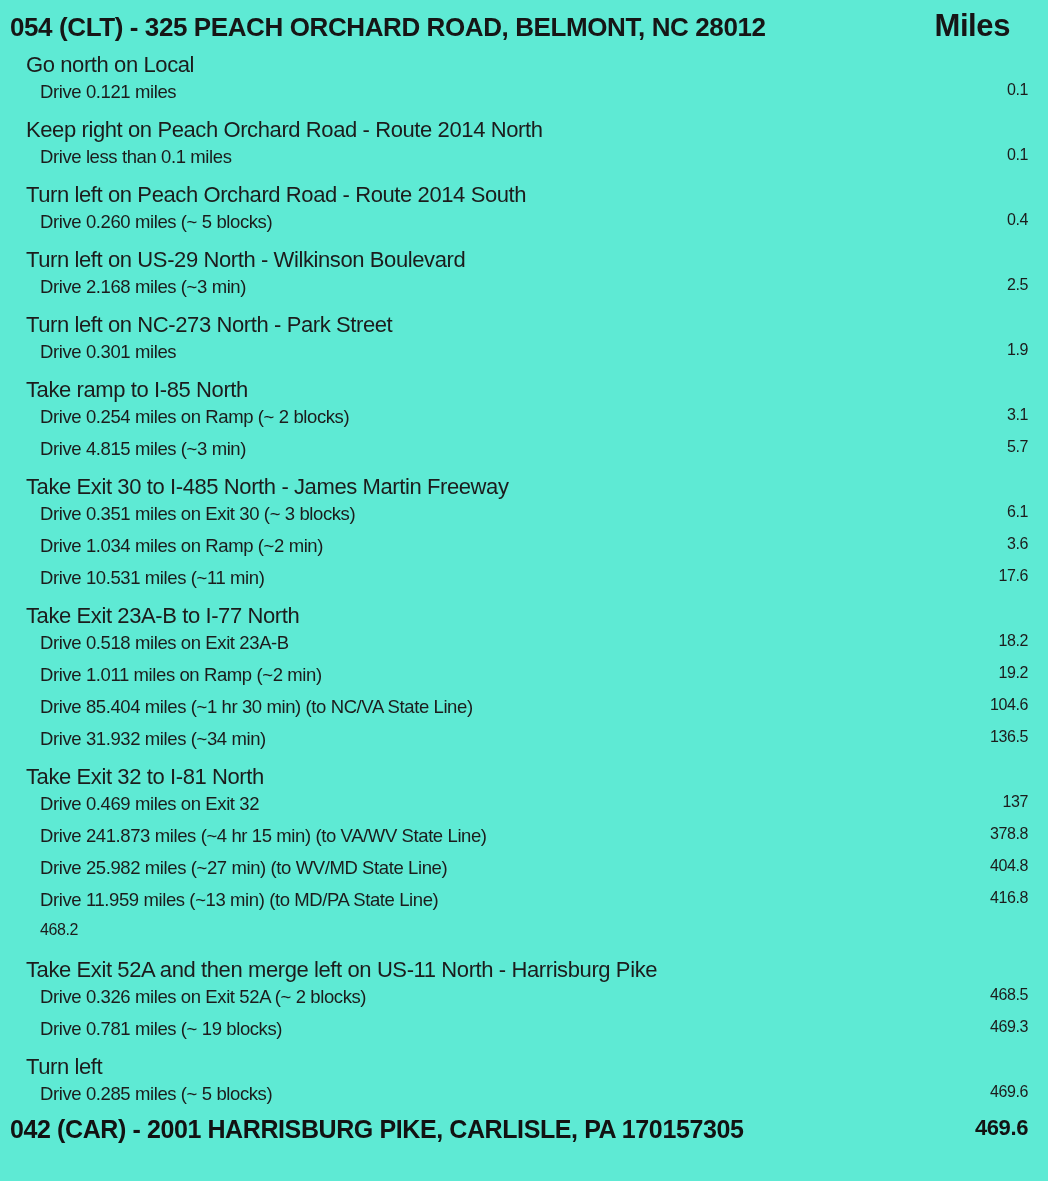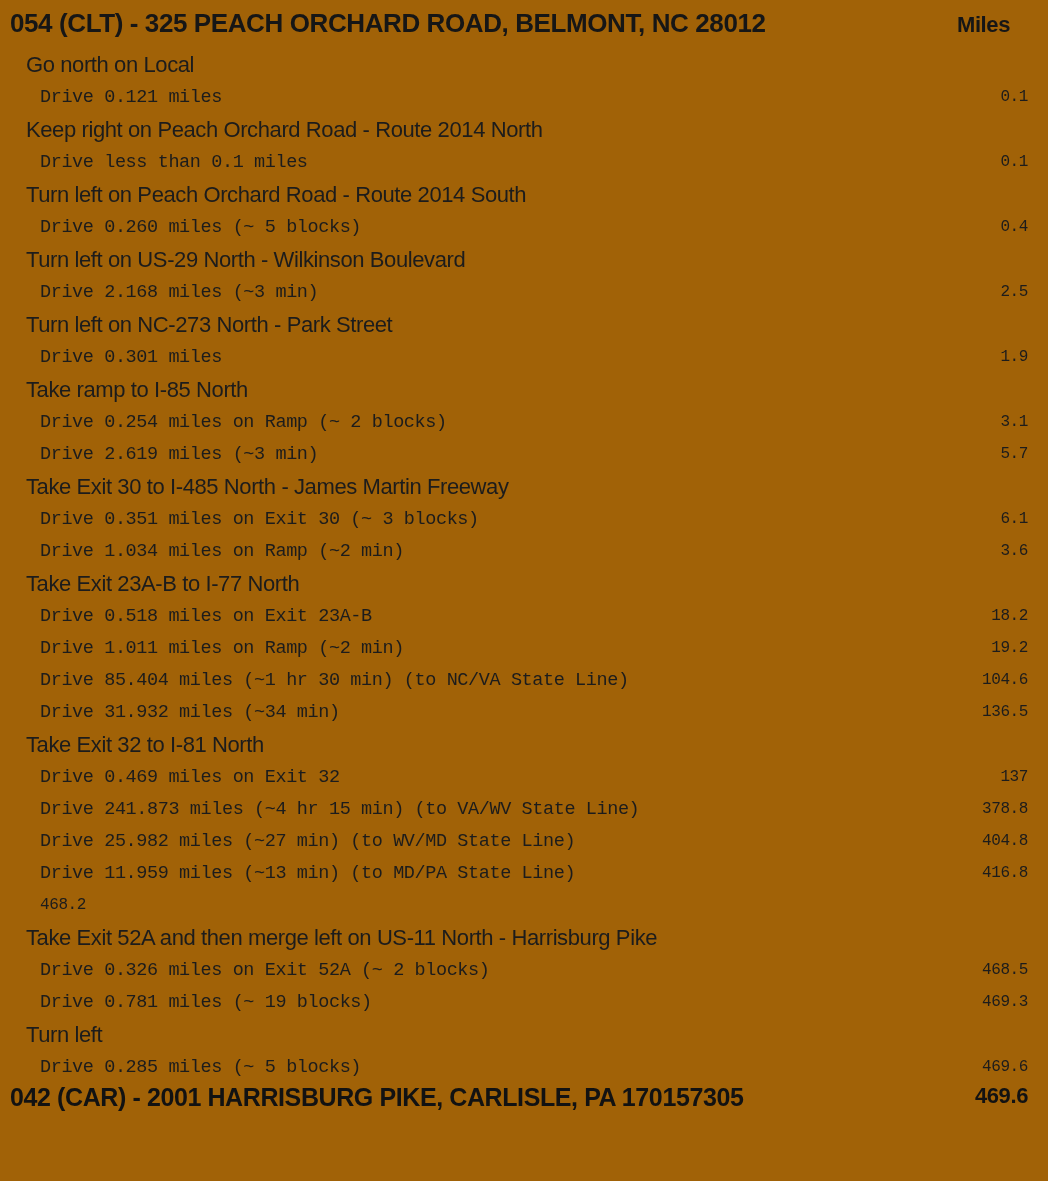--- a/index.html
+++ b/index.html
@@ -4,61 +4,59 @@
 <style>
   html, body {
     margin: 0;
     padding: 0;
     background: #ffffff;
   }
   .page {
     position: relative;
     width: 1048px;
     height: 1181px;
-    background: #a16207;
+    background: #5eead4;
     color: #1a1a1a;
     font-family: "Liberation Sans", sans-serif;
     box-sizing: border-box;
     padding: 8px 20px 0 10px;
     letter-spacing: -0.4px;
     overflow: hidden;
   }
   .header-row {
     display: flex;
     align-items: baseline;
     justify-content: space-between;
     height: 40px;
     font-size: 26px;
     font-weight: bold;
     color: #161616;
   }
   .header-row .miles-label {
     padding-right: 18px;
-    font-size: 22px;
+    font-size: 31px;
   }
   .instruction-row {
     height: 33px;
     display: flex;
     align-items: center;
     font-size: 22px;
     font-weight: 400;
     color: #1c1c1c;
     white-space: nowrap;
     margin-left: 16px;
   }
   .drive-row {
     height: 32px;
     display: flex;
-    align-items: center;
     justify-content: space-between;
     padding-left: 30px;
     font-size: 18.5px;
     color: #1c1c1c;
     white-space: nowrap;
-    font-family: Liberation Mono, monospace;
   }
   .drive-row .miles-value {
     font-size: 16px;
     text-align: right;
   }
   .footer-row {
     display: flex;
     align-items: flex-start;
     justify-content: space-between;
     height: 38px;
@@ -107,31 +105,35 @@
       <div class="drive-row">
         <span class="drive-text">Drive 0.301 miles</span>
         <span class="miles-value">1.9</span>
       </div>
       <div class="instruction-row">Take ramp to I-85 North</div>
       <div class="drive-row">
         <span class="drive-text">Drive 0.254 miles on Ramp (~ 2 blocks)</span>
         <span class="miles-value">3.1</span>
       </div>
       <div class="drive-row">
-        <span class="drive-text">Drive 2.619 miles (~3 min)</span>
+        <span class="drive-text">Drive 4.815 miles (~3 min)</span>
         <span class="miles-value">5.7</span>
       </div>
       <div class="instruction-row">Take Exit 30 to I-485 North - James Martin Freeway</div>
       <div class="drive-row">
         <span class="drive-text">Drive 0.351 miles on Exit 30 (~ 3 blocks)</span>
         <span class="miles-value">6.1</span>
       </div>
       <div class="drive-row">
         <span class="drive-text">Drive 1.034 miles on Ramp (~2 min)</span>
         <span class="miles-value">3.6</span>
+      </div>
+      <div class="drive-row">
+        <span class="drive-text">Drive 10.531 miles (~11 min)</span>
+        <span class="miles-value">17.6</span>
       </div>
       <div class="instruction-row">Take Exit 23A-B to I-77 North</div>
       <div class="drive-row">
         <span class="drive-text">Drive 0.518 miles on Exit 23A-B</span>
         <span class="miles-value">18.2</span>
       </div>
       <div class="drive-row">
         <span class="drive-text">Drive 1.011 miles on Ramp (~2 min)</span>
         <span class="miles-value">19.2</span>
       </div>

